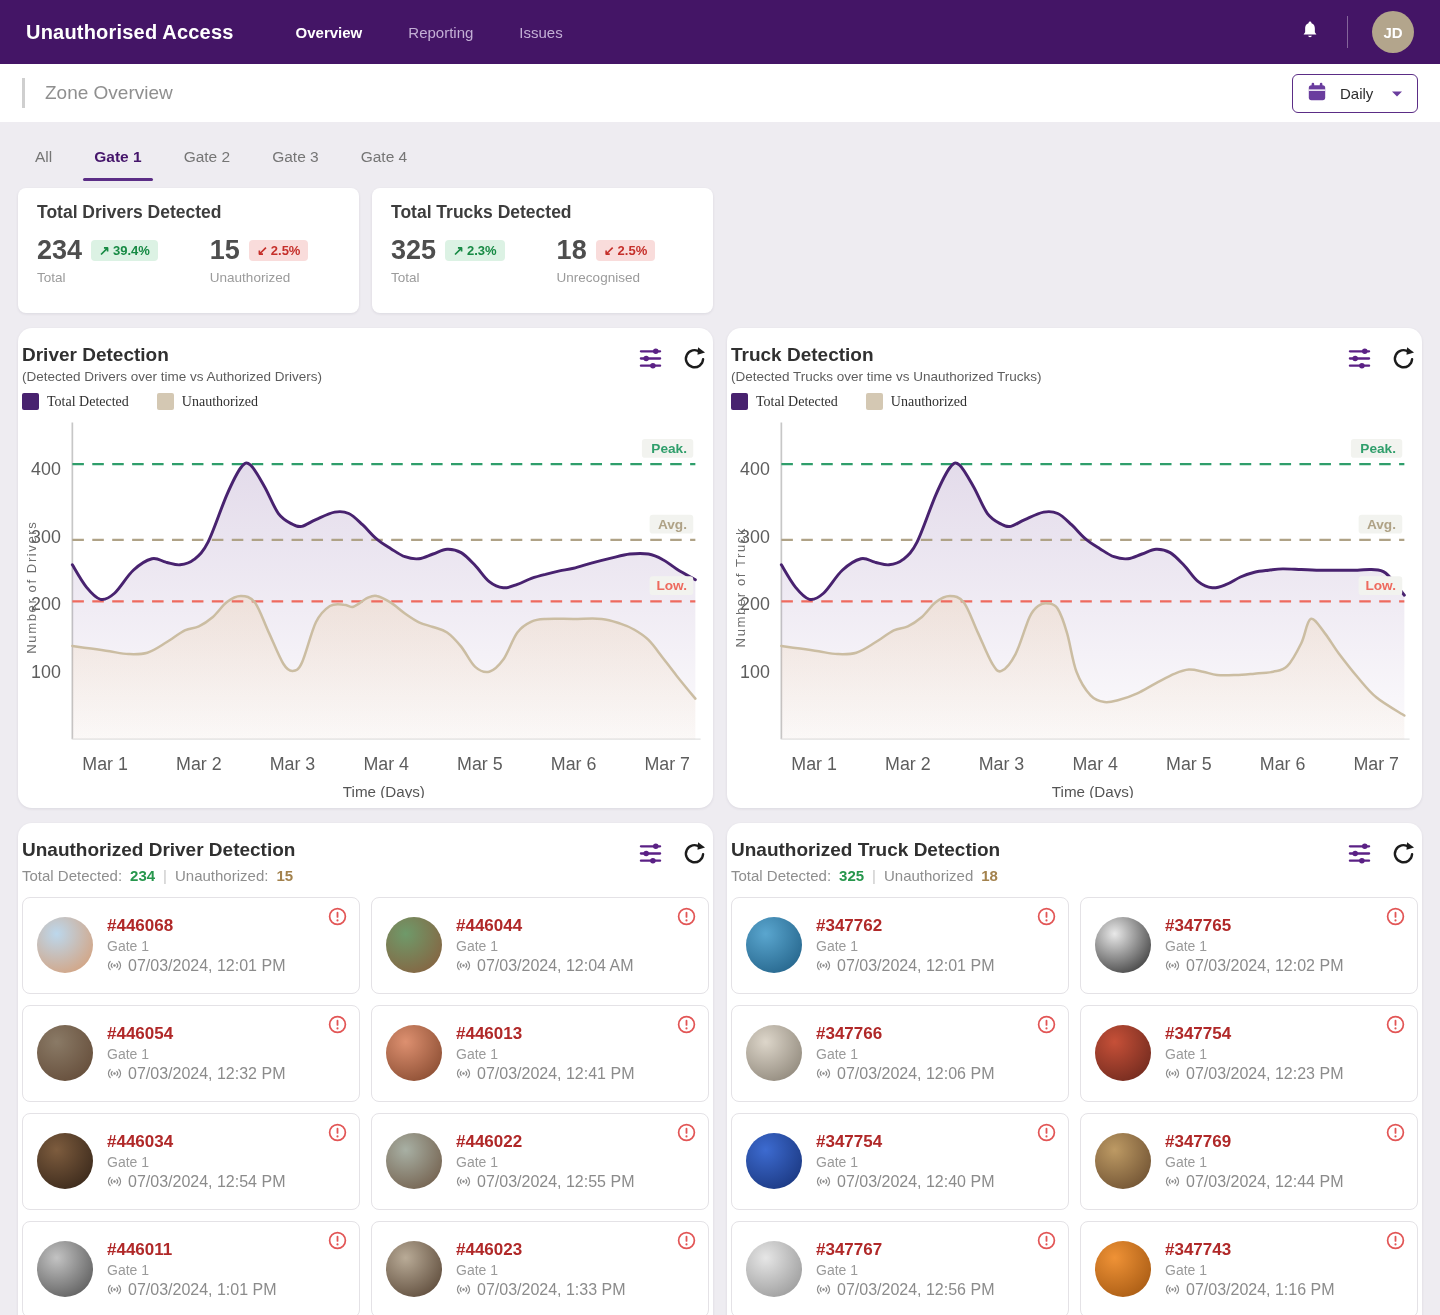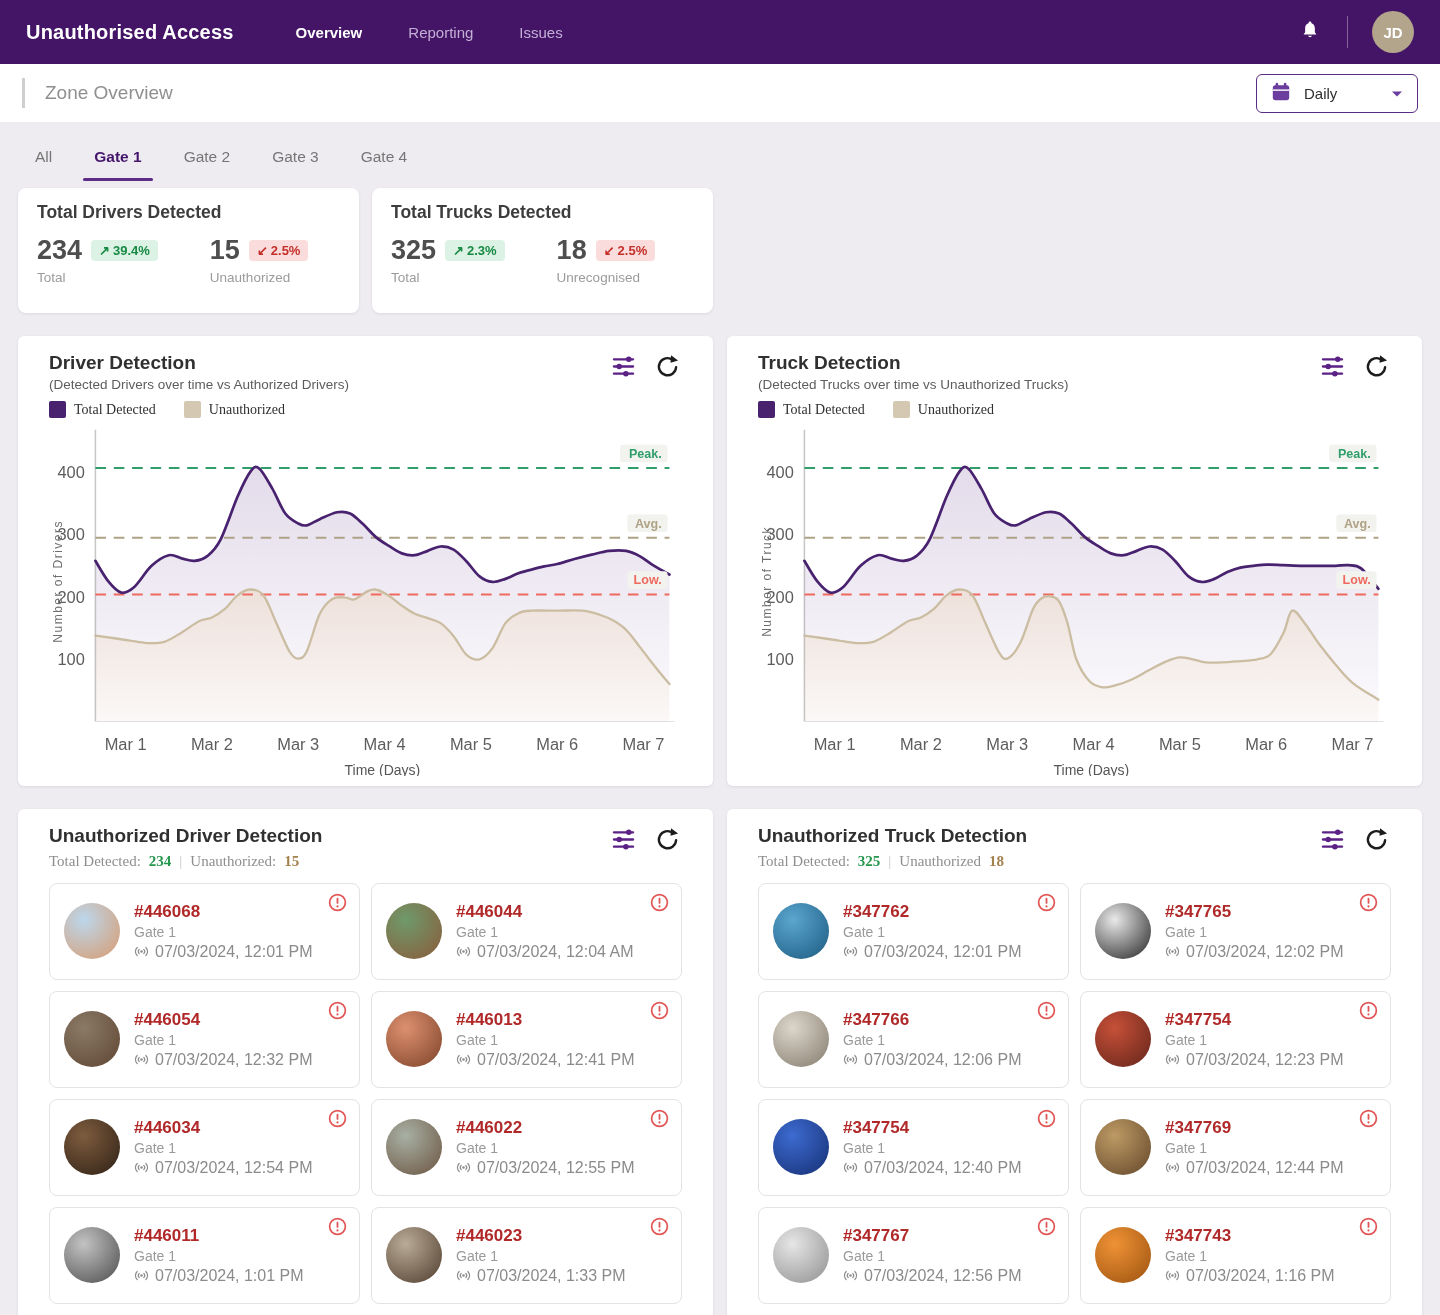--- a/index.html
+++ b/index.html
@@ -19,53 +19,53 @@
   .nav-right { margin-left:auto; display:flex; align-items:center; gap:24px; }
   .bell-btn { background:none; border:none; padding:2px; cursor:pointer; }
   .nav-divider { width:1px; height:32px; background:rgba(255,255,255,.35); }
   .avatar { width:42px; height:42px; border-radius:50%; background:#b3a58c; color:#fff; font-weight:700;
             font-size:15px; display:flex; align-items:center; justify-content:center; cursor:pointer; border:none; }
   
   .pagebar { height:58px; background:#fff; display:flex; align-items:center; padding:0 22px; }
   .page-accent { width:3px; height:30px; background:#cfcfcf; margin-right:20px; }
   .page-title { color:#8f8f8f; font-size:19px; }
   .period { margin-left:auto; display:flex; align-items:center; gap:10px; border:1.6px solid #5b2d86;
-            background:#fff; border-radius:6px; padding:7px 14px; width:162px; cursor:pointer; font-family:inherit; }
+            background:#fff; border-radius:6px; padding:7px 14px; width:126px; cursor:pointer; font-family:inherit; }
   .period-label { font-size:15px; color:#2e2e2e; flex:1; text-align:left; margin-left:3px; }
   
   .tabs { display:flex; gap:38px; padding:26px 0 22px 33px; }
   .tab { font-size:15.5px; color:#757575; cursor:pointer; position:relative; background:none; border:none; padding:0 2px; font-family:inherit; }
   .tab.active { color:#45156b; font-weight:700; }
   .tab.active::after { content:""; position:absolute; left:-9px; right:-9px; bottom:-15px; height:3px; background:#5b2d86; border-radius:2px; }
   
   main { padding:0 18px 16px; }
   .stats-row { display:grid; grid-template-columns:341px 341px; gap:13px; margin-bottom:15px; }
   .stat-card { background:#fff; border-radius:8px; box-shadow:0 1px 3px rgba(30,20,50,.09); padding:14px 19px 28px; }
   .stat-title { font-size:17.5px; font-weight:700; color:#3d3d3d; margin-bottom:12px; }
   .stat-metrics { display:flex; gap:52px; }
   .metric-top { display:flex; align-items:center; gap:9px; }
   .metric-value { font-size:27px; font-weight:700; color:#4e4e4e; }
   .badge { display:inline-flex; align-items:center; gap:3px; font-size:13px; font-weight:700; padding:3px 8px; border-radius:4px; }
   .badge-up { color:#178a44; background:#dcf2e4; }
   .badge-down { color:#c52f2a; background:#f9dcdb; }
   .metric-label { font-size:13.5px; color:#9b9b9b; margin-top:4px; }
   .charts-row, .lists-row { display:grid; grid-template-columns:1fr 1fr; gap:14px; margin-bottom:15px; }
-  .card { background:#fff; border-radius:6px; box-shadow:0 1px 3px rgba(30,20,50,.09); padding:16px 31px 10px;margin-top:8px; }
+  .card { background:#fff; border-radius:14px; box-shadow:0 1px 3px rgba(30,20,50,.09); padding:16px 4px 10px; }
   .card-head { display:flex; justify-content:space-between; align-items:flex-start; }
   .chart-title { font-size:19px; font-weight:700; color:#303030; }
   .chart-sub { font-size:13.5px; color:#5d5d5d; margin-top:3px; }
   .legend { display:flex; gap:28px; margin-top:9px; }
   .legend-entry { display:flex; align-items:center; gap:8px; font-size:14px; color:#2f2f2f;font-family:Liberation Serif, serif; }
   .legend-swatch { width:17px; height:17px; border-radius:2px; }
   .actions { display:flex; gap:15px; align-items:center; }
   .icon-btn { background:none; border:none; padding:2px; cursor:pointer; line-height:0; }
   .chart-wrap { margin-top:2px; }
   .chart-svg { width:100%; height:auto; display:block; font-family:"Liberation Sans",sans-serif; }
   
-  .list-sub { font-size:15px; color:#8e8e8e; margin-top:6px; display:flex; gap:8px; align-items:flex-end;font-family:Liberation Serif, serif; }
+  .list-sub { font-size:15px; color:#8e8e8e; margin-top:6px; display:flex; gap:8px; align-items:flex-end; }
   .count-green { color:#27974d; font-weight:700; }
   .count-tan { color:#a3824d; font-weight:700; }
   .sub-sep { color:#c9c9c9; }
   .items-grid { display:grid; grid-template-columns:1fr 1fr; gap:11px; margin-top:13px; }
   .list-item { position:relative; display:flex; gap:14px; align-items:center; border:1px solid #e4e2e6;
                border-radius:8px; padding:10px 14px; background:#fff; height:97px; cursor:pointer; }
   .avatar-photo { width:56px; height:56px; border-radius:50%; flex:none; }
   .item-id { font-size:17px; font-weight:700; color:#b02828; line-height:20px; }
   .item-gate { font-size:14px; color:#9a9a9a; line-height:18px; margin-top:1px; }
   .item-time { display:flex; gap:6px; align-items:center; font-size:16px; color:#8b8b8b; line-height:17px; margin-top:2px; }

